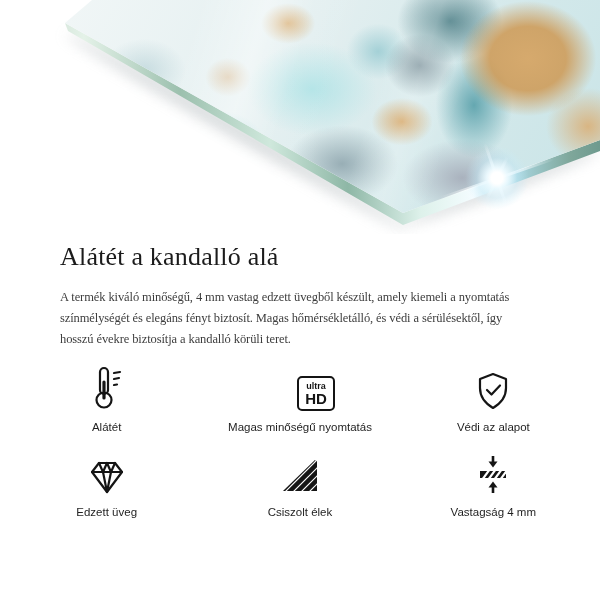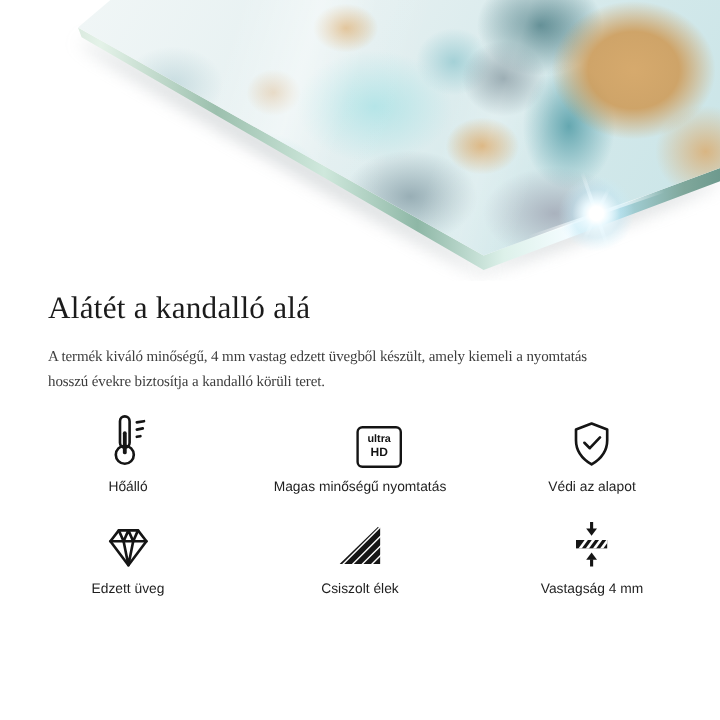--- a/index.html
+++ b/index.html
@@ -50,40 +50,40 @@
   .sparkle .core { position:absolute; left:-34px; top:-34px; width:68px; height:68px;
       background:radial-gradient(circle, #fff 0 12%, rgba(236,250,255,.95) 22%,
                  rgba(198,236,250,.4) 42%, rgba(198,236,250,0) 66%); }
   .sparkle .ray { position:absolute; height:3px; top:-1.5px; border-radius:2px;
       background:linear-gradient(90deg, rgba(255,255,255,0), rgba(255,255,255,.97) 44% 56%, rgba(255,255,255,0)); }
   .sparkle .r1 { width:120px; left:-60px; transform:rotate(-19deg); }
   .sparkle .r2 { width:74px;  left:-37px; transform:rotate(71deg); }
   .sparkle .r3 { width:48px;  left:-24px; transform:rotate(-64deg); }
 
   
-  .copy { padding:6px 40px 0 40px; }
+  .copy { padding:6px 40px 0 40px;margin-left:20px; }
   .title { font-family:"Liberation Serif","DejaVu Serif",serif; font-weight:400;
            font-size:26px; line-height:34px; color:#1b1b1b; letter-spacing:.2px; }
   .title span { display:block; }
   .desc { margin-top:13px; font-size:12.5px; line-height:21px; color:#3d3d3d;
           letter-spacing:-.1px; }
   .desc div { white-space:nowrap;font-family:Liberation Serif, serif; }
 
   
   .features { margin-top:15px; display:grid; grid-template-columns:repeat(3,1fr);
               row-gap:17px; padding:0 10px; }
   .feature { display:flex; flex-direction:column; align-items:center; }
   .icon-box { height:46px; display:flex; align-items:flex-end; justify-content:center; }
   .f-label { margin-top:10px; font-size:11.5px; color:#1f1f1f; }
   svg.ic { stroke:#151515; fill:none; stroke-width:2.2; stroke-linecap:round; stroke-linejoin:round; }
   .uhd { width:38px; height:35px; border:2.5px solid #141414; border-radius:5px;
          display:flex; flex-direction:column; align-items:center; justify-content:center;
          color:#141414; font-weight:700;margin-left:32px; }
   .uhd .t { font-size:9px;  line-height:9px;  letter-spacing:0; }
-  .uhd .b { font-size:10px; line-height:14px; margin-top:1px; }
+  .uhd .b { font-size:15px; line-height:14px; margin-top:1px; }
 </style>
 </head>
 <body>
 
 <div class="page">
 
   <div class="hero">
     <div class="shadow shadow-left"></div>
     <div class="shadow shadow-right"></div>
     <div class="glass-edge"></div>
@@ -96,38 +96,39 @@
         <i class="core"></i>
     </div>
   </div>
 
   <div class="copy">
     <h1 class="title">
       <span>Alátét a kandalló alá</span>
     </h1>
     <div class="desc">
       <div>A termék kiváló minőségű, 4 mm vastag edzett üvegből készült, amely kiemeli a nyomtatás</div>
+      <div>színmélységét és elegáns fényt biztosít. Magas hőmérsékletálló, és védi a sérülésektől, így</div>
       <div>hosszú évekre biztosítja a kandalló körüli teret.</div>
     </div>
   </div>
 
   <div class="features">
 
     <div class="feature">
       <div class="icon-box">
         <svg class="ic" width="42" height="46" viewBox="0 0 42 46">
           <rect x="14" y="3" width="8" height="26" rx="4"></rect>
           <circle cx="18" cy="35" r="7.5"></circle>
           <line x1="18" y1="17" x2="18" y2="33" stroke-width="3.2"></line>
           <line x1="28" y1="8" x2="34" y2="7"></line>
           <line x1="28" y1="14" x2="33" y2="13"></line>
           <line x1="28" y1="20" x2="31" y2="19.5"></line>
         </svg>
       </div>
-      <div class="f-label">Hőálló</div>
+      <div class="f-label">Alátét</div>
     </div>
 
     <div class="feature">
       <div class="icon-box">
         <div class="uhd">
           <div class="t">ultra</div>
           <div class="b">HD</div>
         </div>
       </div>
       <div class="f-label">Magas minőségű nyomtatás</div>

